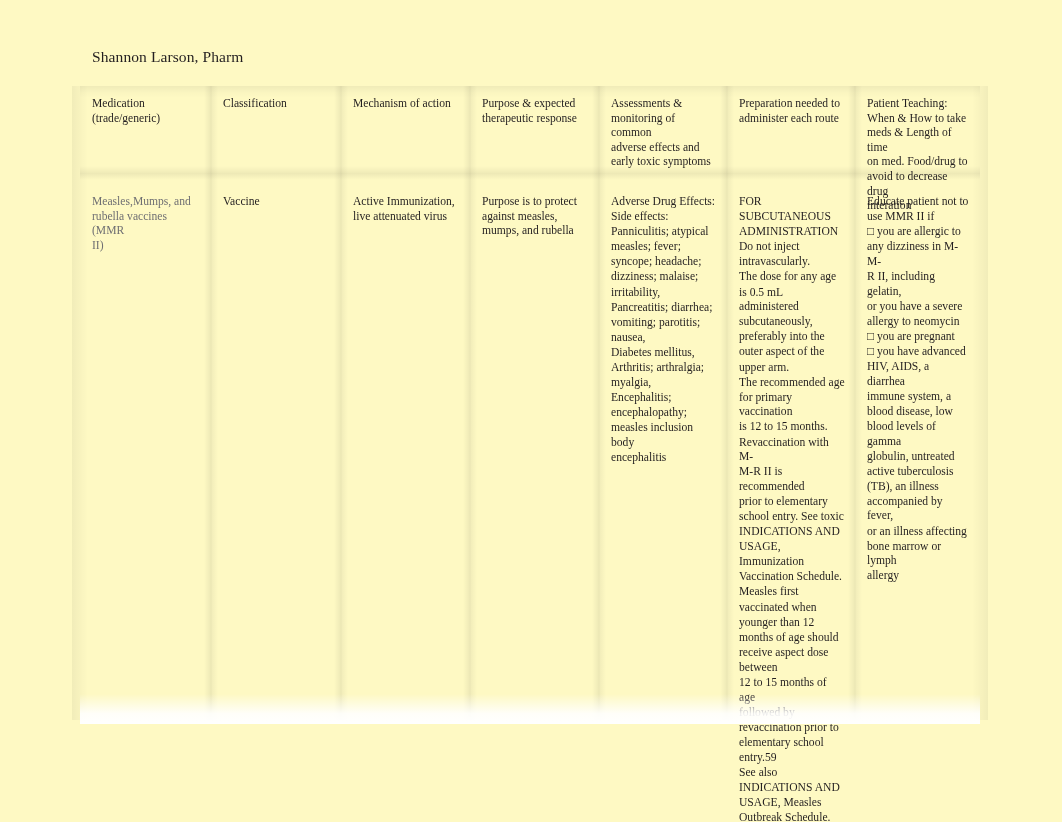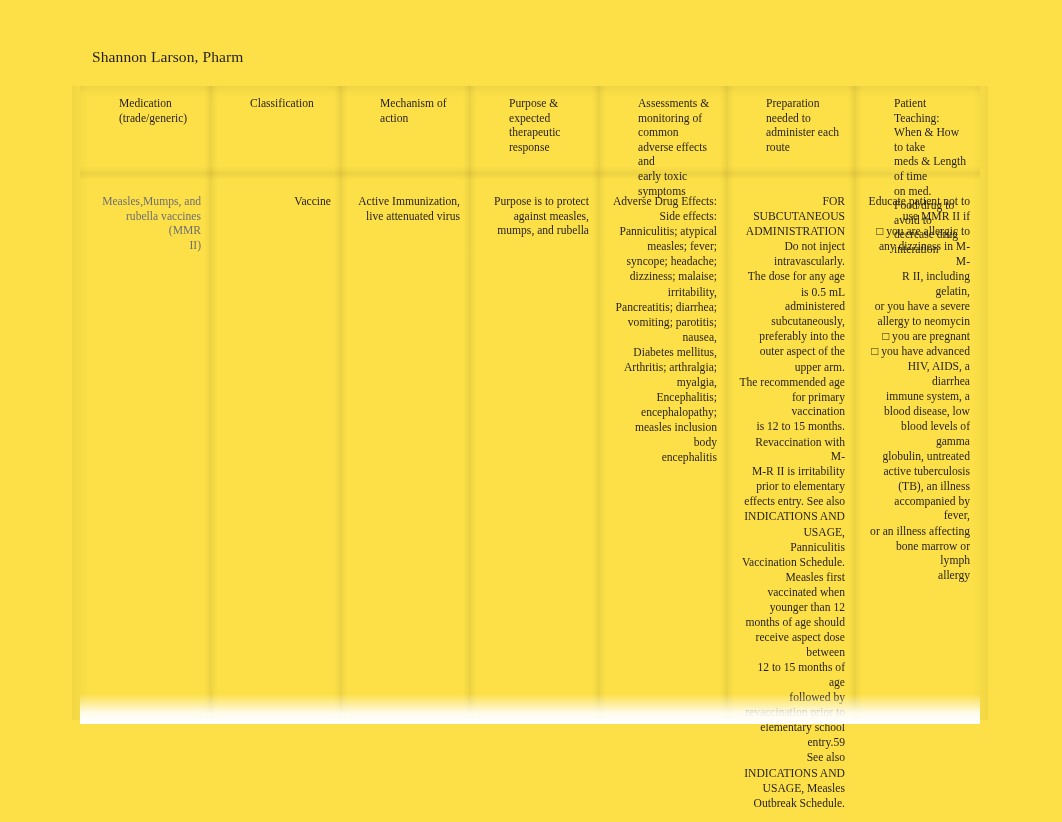--- a/index.html
+++ b/index.html
@@ -13,21 +13,21 @@
     background: #ffffff;
     font-family: "Liberation Serif", "DejaVu Serif", serif;
     color: #231f20;
     overflow: hidden;
     position: relative;
   }
 
   .page {
     position: absolute;
     inset: 0;
-    background: #fde047;
+    background: #fef9c3;
   }
 
   
   .doc-author {
     position: absolute;
     left: 92px;
     top: 46px;
     font-size: 15.5px;
     line-height: 22px;
     color: #231f20;
@@ -133,26 +133,24 @@
   .cell-inner p {
     margin: 0 0 0.5px 0;
   }
 
   .header-row .cell-inner {
     padding-top: 11px;
     color: #231f20;
   }
   .header-cell-text {
     white-space: pre-line;
-    margin-left: 27px;
   }
 
   .data-row .cell-inner {
     padding-top: 10px;
-    text-align: right;
   }
 
   
   .muted-cell .cell-inner {
     color: #6f6f72;
   }
 
   .block-text {
     white-space: pre-line;
   }
@@ -304,26 +302,26 @@
                 <p class="bullet-line">The dose for any age</p>
                 <p class="bullet-line">is 0.5 mL administered</p>
                 <p class="bullet-line">subcutaneously,</p>
                 <p class="bullet-line">preferably into the</p>
                 <p class="bullet-line">outer aspect of the</p>
                 <p class="bullet-line">upper arm.</p>
                 <p class="bullet-line">The recommended age</p>
                 <p class="bullet-line">for primary vaccination</p>
                 <p class="bullet-line">is 12 to 15 months.</p>
                 <p class="bullet-line">Revaccination with M-</p>
-                <p class="bullet-line">M-R II is irritability</p>
+                <p class="bullet-line">M-R II is recommended</p>
                 <p class="bullet-line">prior to elementary</p>
-                <p class="bullet-line">effects entry. See also</p>
+                <p class="bullet-line">school entry. See toxic</p>
                 <p class="bullet-line">INDICATIONS AND</p>
                 <p class="bullet-line">USAGE,</p>
-                <p class="bullet-line">Panniculitis</p>
+                <p class="bullet-line">Immunization</p>
                 <p class="bullet-line">Vaccination Schedule.</p>
                 <p class="bullet-line">Measles first</p>
                 <p class="bullet-line">vaccinated when</p>
                 <p class="bullet-line">younger than 12</p>
                 <p class="bullet-line">months of age should</p>
                 <p class="bullet-line">receive aspect dose</p>
                 <p class="bullet-line">between</p>
                 <p class="bullet-line">12 to 15 months of age</p>
                 <p class="bullet-line">followed by</p>
                 <p class="bullet-line">revaccination prior to</p>

